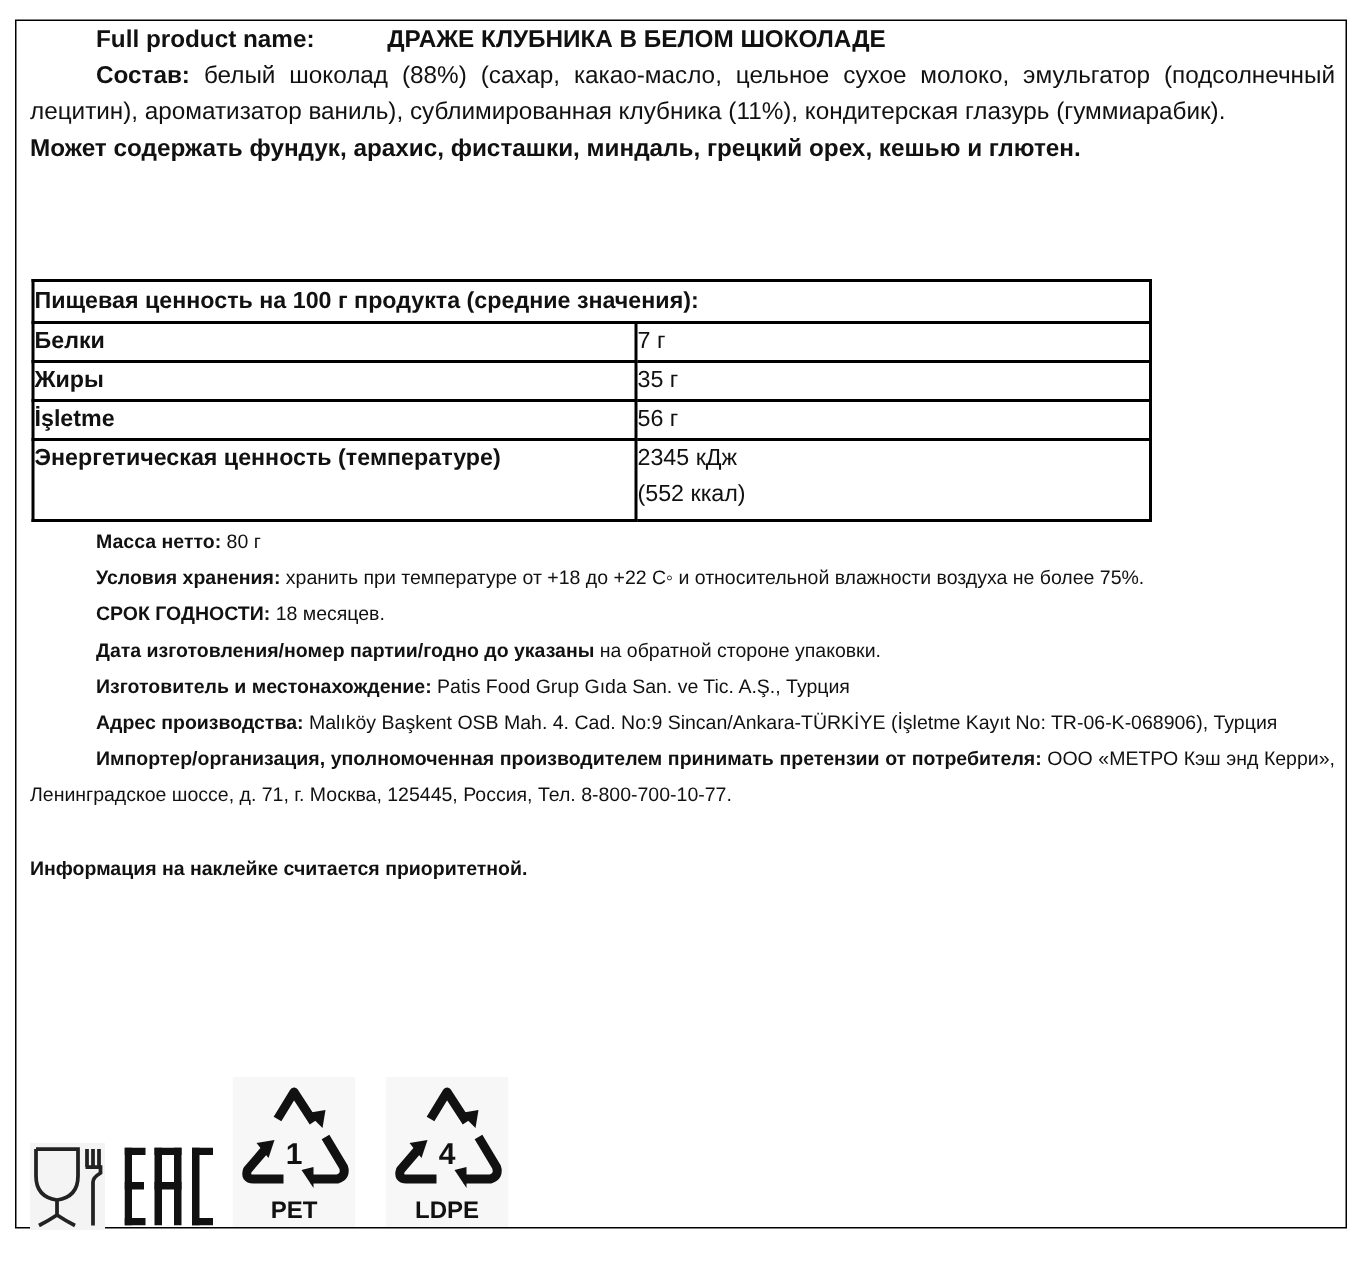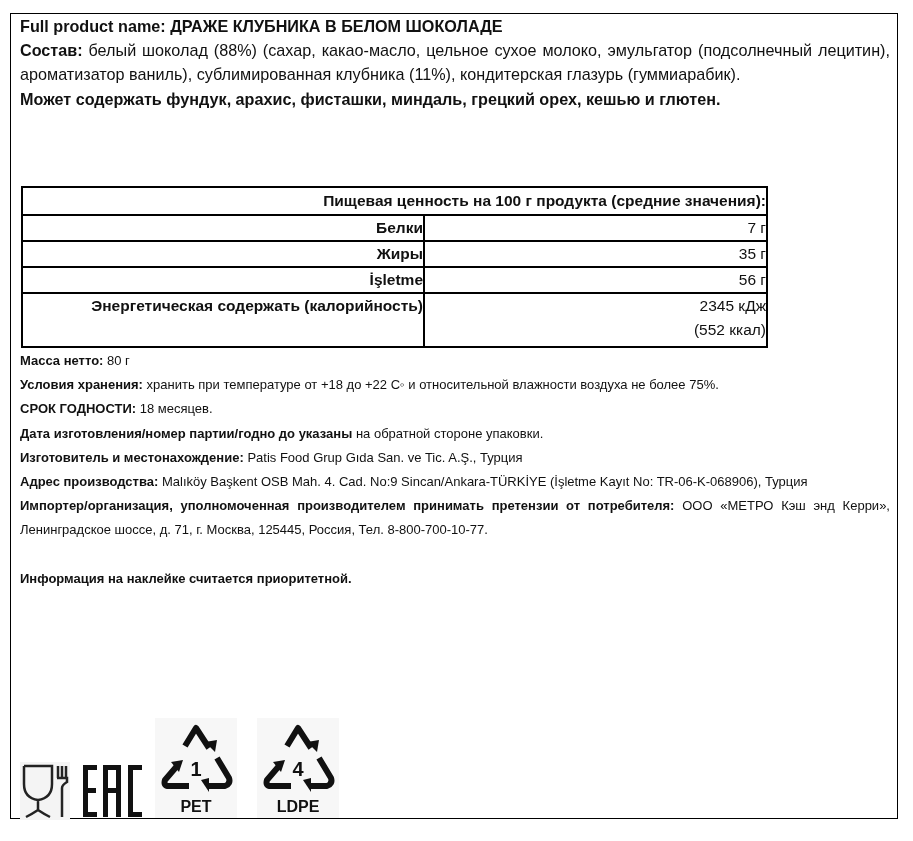--- a/index.html
+++ b/index.html
@@ -1,23 +1,23 @@
 <!DOCTYPE html>
 <html><head>
 <meta charset="utf-8">
 <style>
   html, body { margin: 0; padding: 0; background: #ffffff; }
   body { width: 913px; height: 841px; position: relative; font-family: "Liberation Sans", sans-serif; color: #111; }
   .frame { position: absolute; left: 10px; top: 13px; width: 888px; height: 806px; border: 1.5px solid #000; box-sizing: border-box; }
   .content { position: absolute; left: 20px; top: 14px; width: 870px; font-size: 16.2px; line-height: 24.2px; }
   .content p { margin: 0; }
   .just { text-align: justify; text-align-last: left; }
-  b, .b { font-weight: bold; }
+  b, .b { font-weight: bold; margin-left: 44px; }
   table.nut { position: absolute; left: 21px; top: 186px; width: 747px; border-collapse: collapse; font-size: 15.5px; }
-  table.nut td { border: 2px solid #000; text-align: right; padding: 0; height: 24px; line-height: 24px; margin-left: 37px; }
+  table.nut td { border: 2px solid #000; text-align: left; padding: 0; height: 24px; line-height: 24px; margin-left: 37px; }
   table.nut td.lbl { width: 400px; font-weight: bold; }
   table.nut td.hd { font-weight: bold; height: 26px; }
   table.nut td.energy { vertical-align: top; height: 52px; }
   .bottom { position: absolute; left: 20px; top: 349px; width: 870px; font-size: 13px; line-height: 24.2px; transform-origin: left top; }
   .bottom p { margin: 0; }
   .icons { position: absolute; left: 20px; top: 712px; height: 108px; width: 320px; }
   .icon { position: absolute; }
 </style>
 </head>
 <body>
@@ -47,21 +47,21 @@
   </tr>
   <tr>
     <td class="lbl">Жиры</td>
     <td>35 г</td>
   </tr>
   <tr>
     <td class="lbl">İşletme</td>
     <td>56 г</td>
   </tr>
   <tr>
-    <td class="lbl energy">Энергетическая содержать (калорийность)</td>
+    <td class="lbl energy">Энергетическая ценность (температуре)</td>
     <td class="energy">
       <div>2345 кДж</div>
       <div>(552 ккал)</div>
     </td>
   </tr>
 </tbody>
   </table>
 
 <div class="bottom">
   <p>

